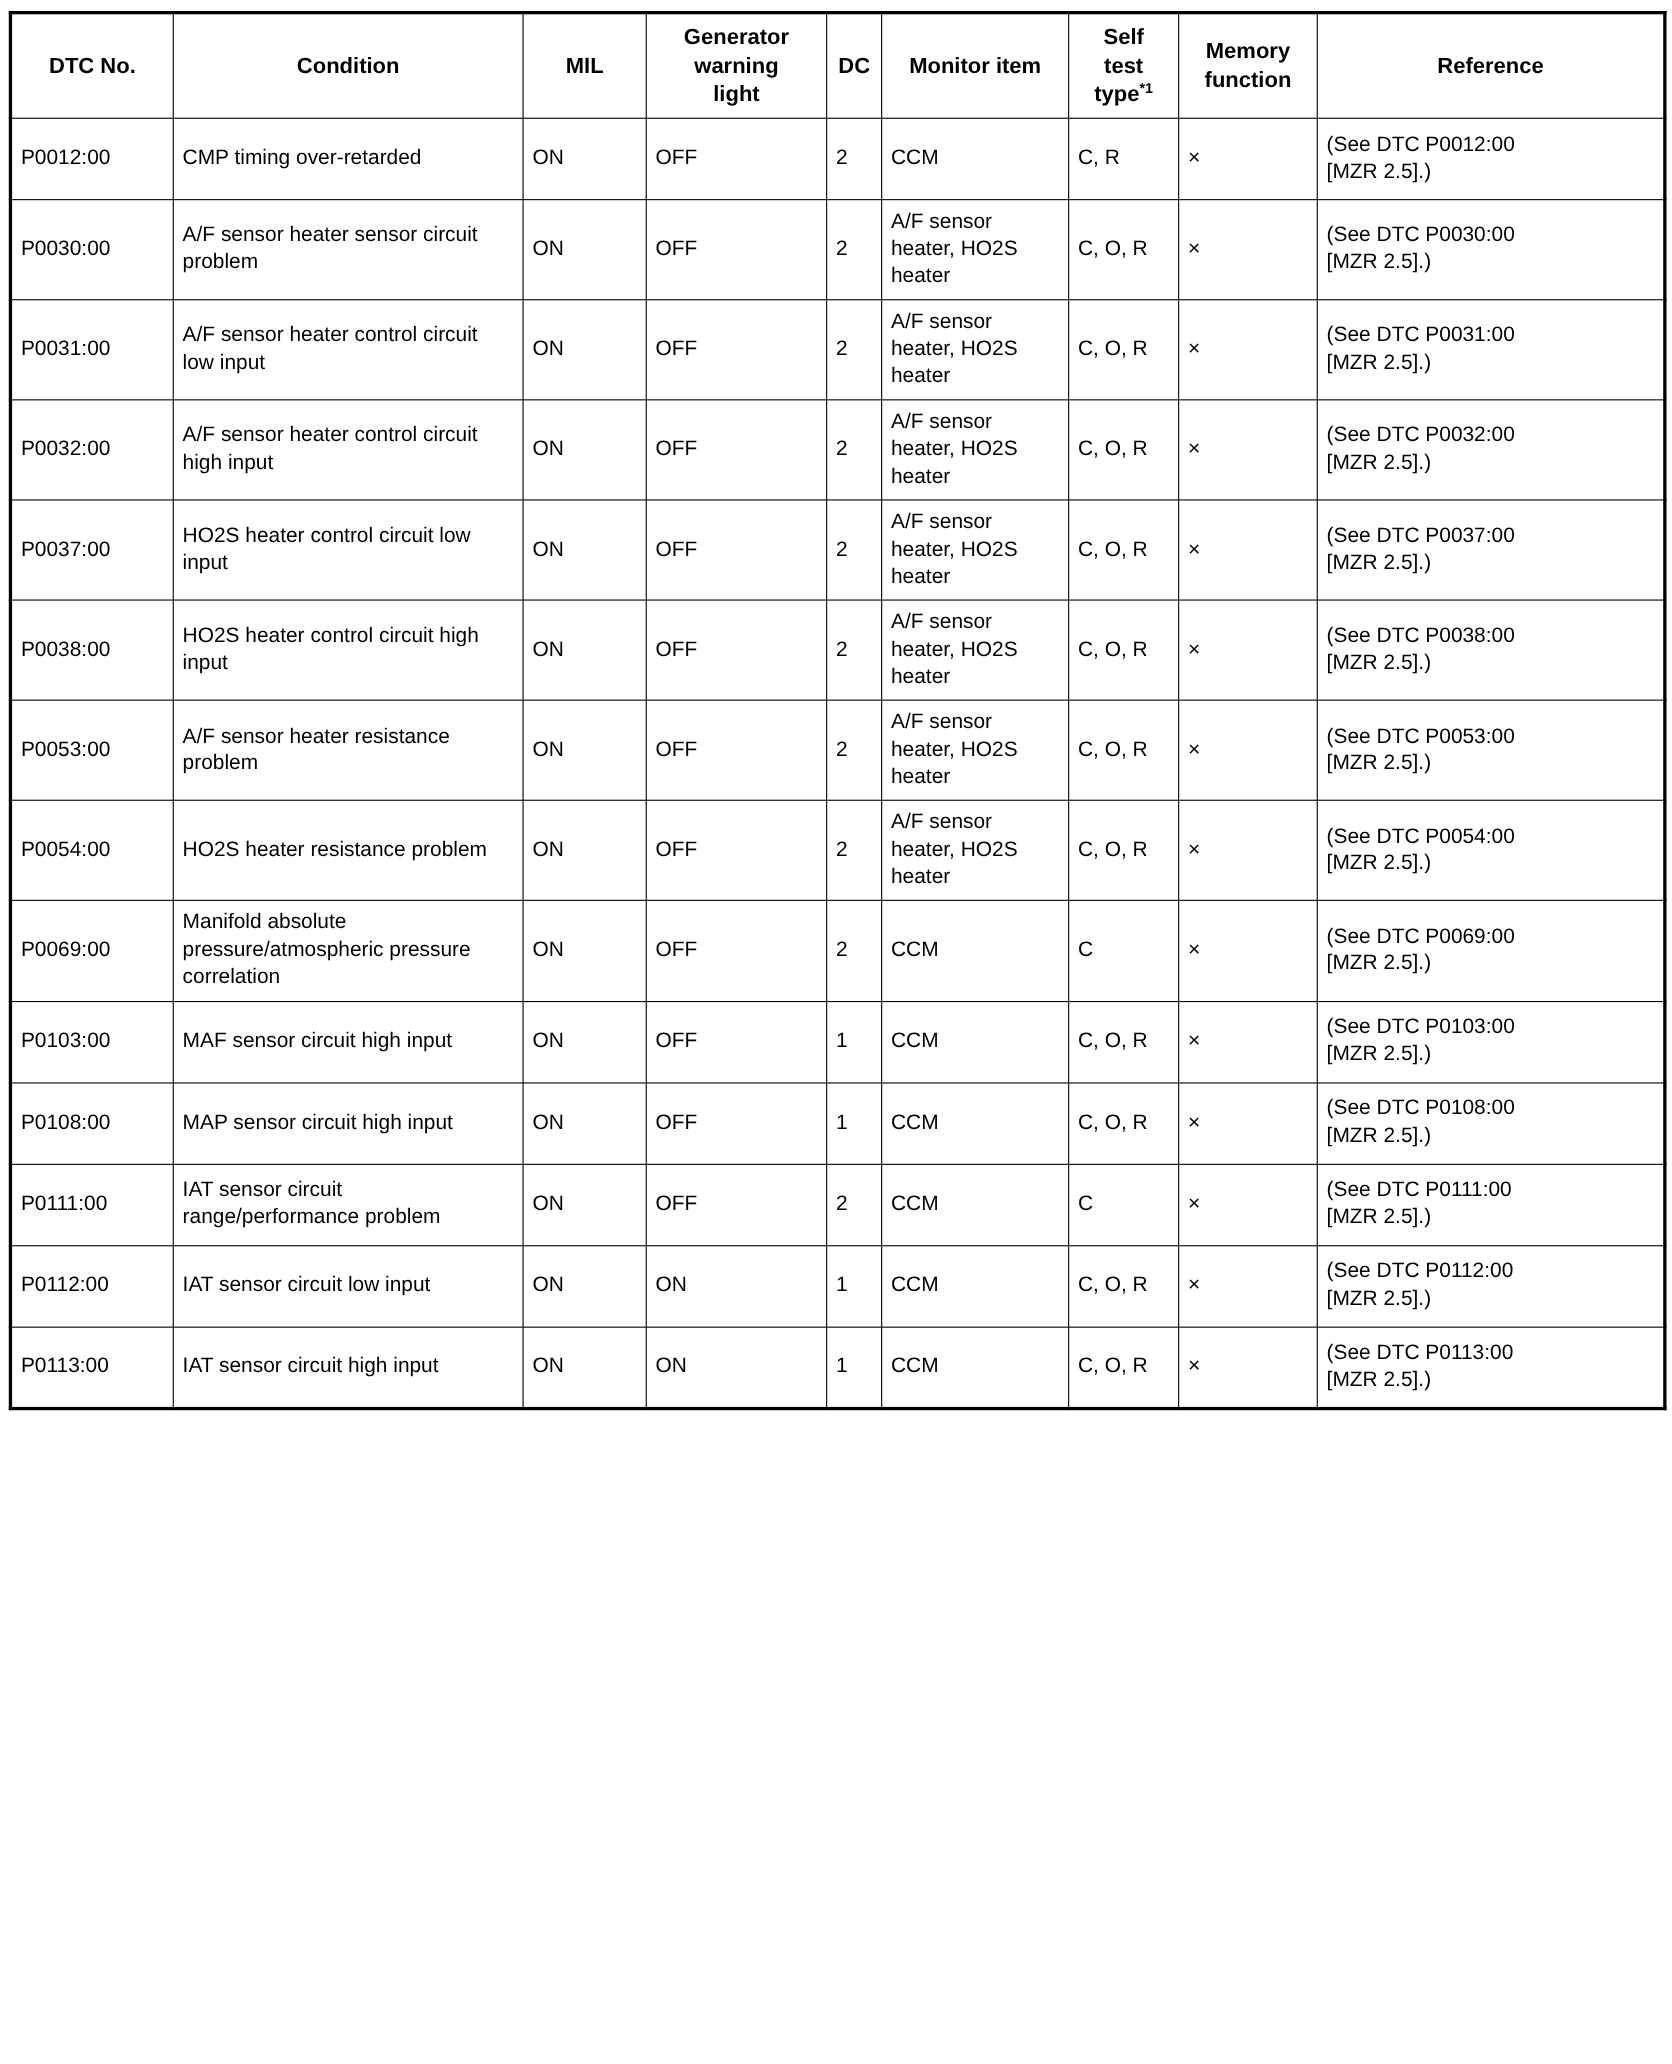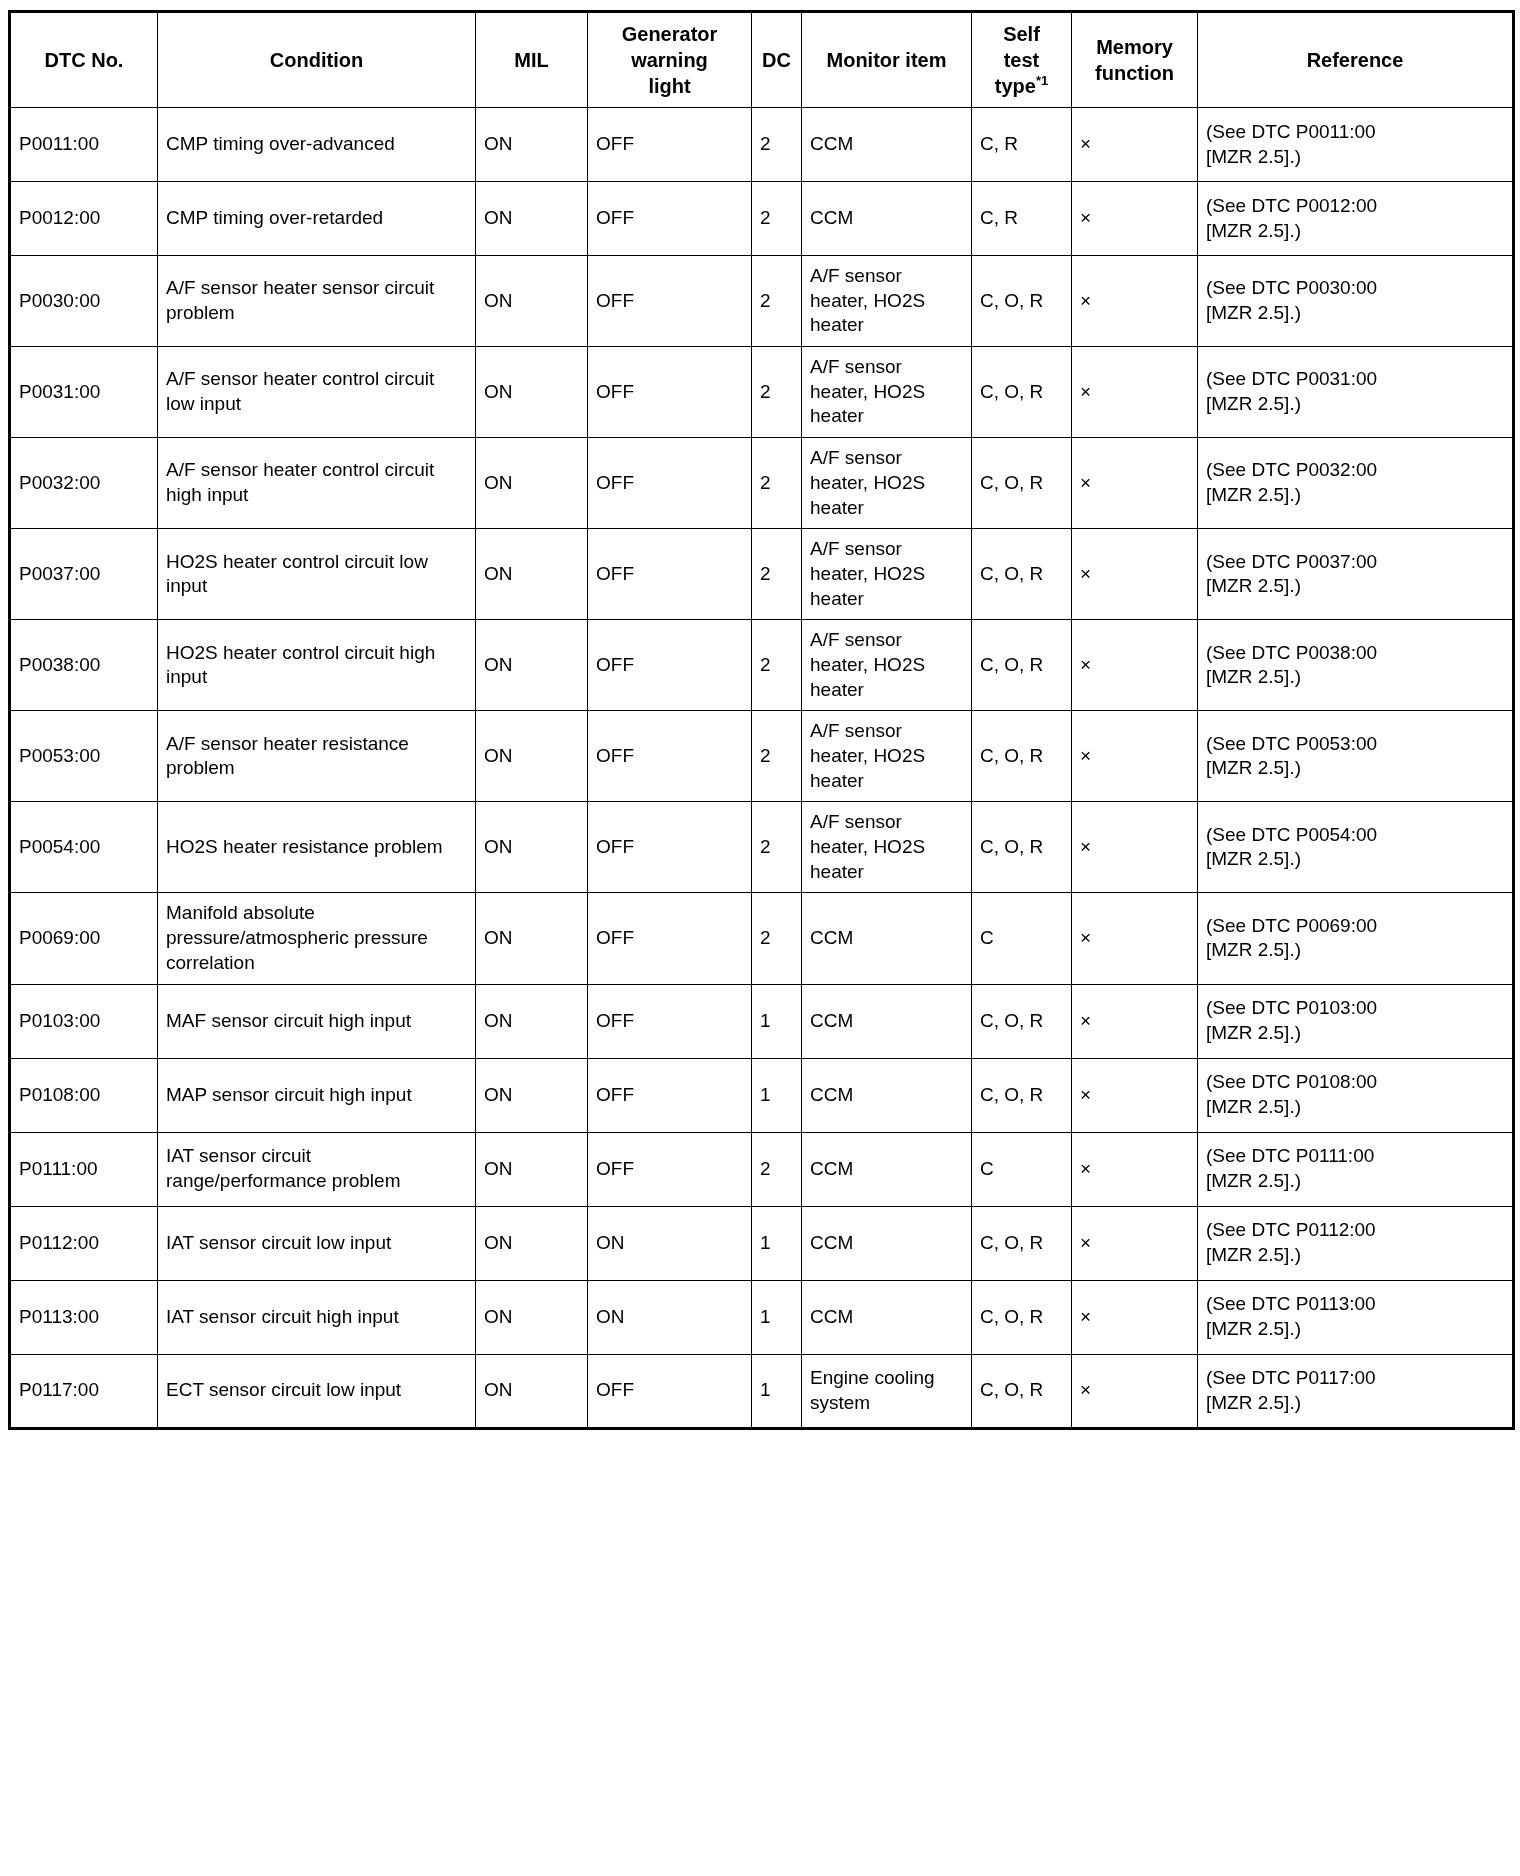--- a/index.html
+++ b/index.html
@@ -74,34 +74,20 @@
           <th><span class="hlabel">Self
 test
 type</span><sup class="fn">*1</sup></th>
           <th><span class="hlabel">Memory
 function</span></th>
           <th><span class="hlabel">Reference</span></th>
         </tr>
     </thead>
     <tbody>
         <tr>
-          <td><span>P0011:00</span></td>
-          <td>CMP timing over-advanced</td>
-          <td>ON</td>
-          <td>OFF</td>
-          <td>2</td>
-          <td>CCM</td>
-          <td>C, R</td>
-          <td>×</td>
-          <td>
-            <div class="ref-line">(See DTC P0011:00</div>
-            <div class="ref-line">[MZR 2.5].)</div>
-          </td>
-        </tr>
-        <tr>
           <td><span>P0012:00</span></td>
           <td>CMP timing over-retarded</td>
           <td>ON</td>
           <td>OFF</td>
           <td>2</td>
           <td>CCM</td>
           <td>C, R</td>
           <td>×</td>
           <td>
             <div class="ref-line">(See DTC P0012:00</div>
@@ -280,32 +266,18 @@
           <td><span>P0113:00</span></td>
           <td>IAT sensor circuit high input</td>
           <td>ON</td>
           <td>ON</td>
           <td>1</td>
           <td>CCM</td>
           <td>C, O, R</td>
           <td>×</td>
           <td>
             <div class="ref-line">(See DTC P0113:00</div>
-            <div class="ref-line">[MZR 2.5].)</div>
-          </td>
-        </tr>
-        <tr>
-          <td><span>P0117:00</span></td>
-          <td>ECT sensor circuit low input</td>
-          <td>ON</td>
-          <td>OFF</td>
-          <td>1</td>
-          <td>Engine cooling system</td>
-          <td>C, O, R</td>
-          <td>×</td>
-          <td>
-            <div class="ref-line">(See DTC P0117:00</div>
             <div class="ref-line">[MZR 2.5].)</div>
           </td>
         </tr>
       </tbody>
   </table>
 </div>
 
 </body></html>

